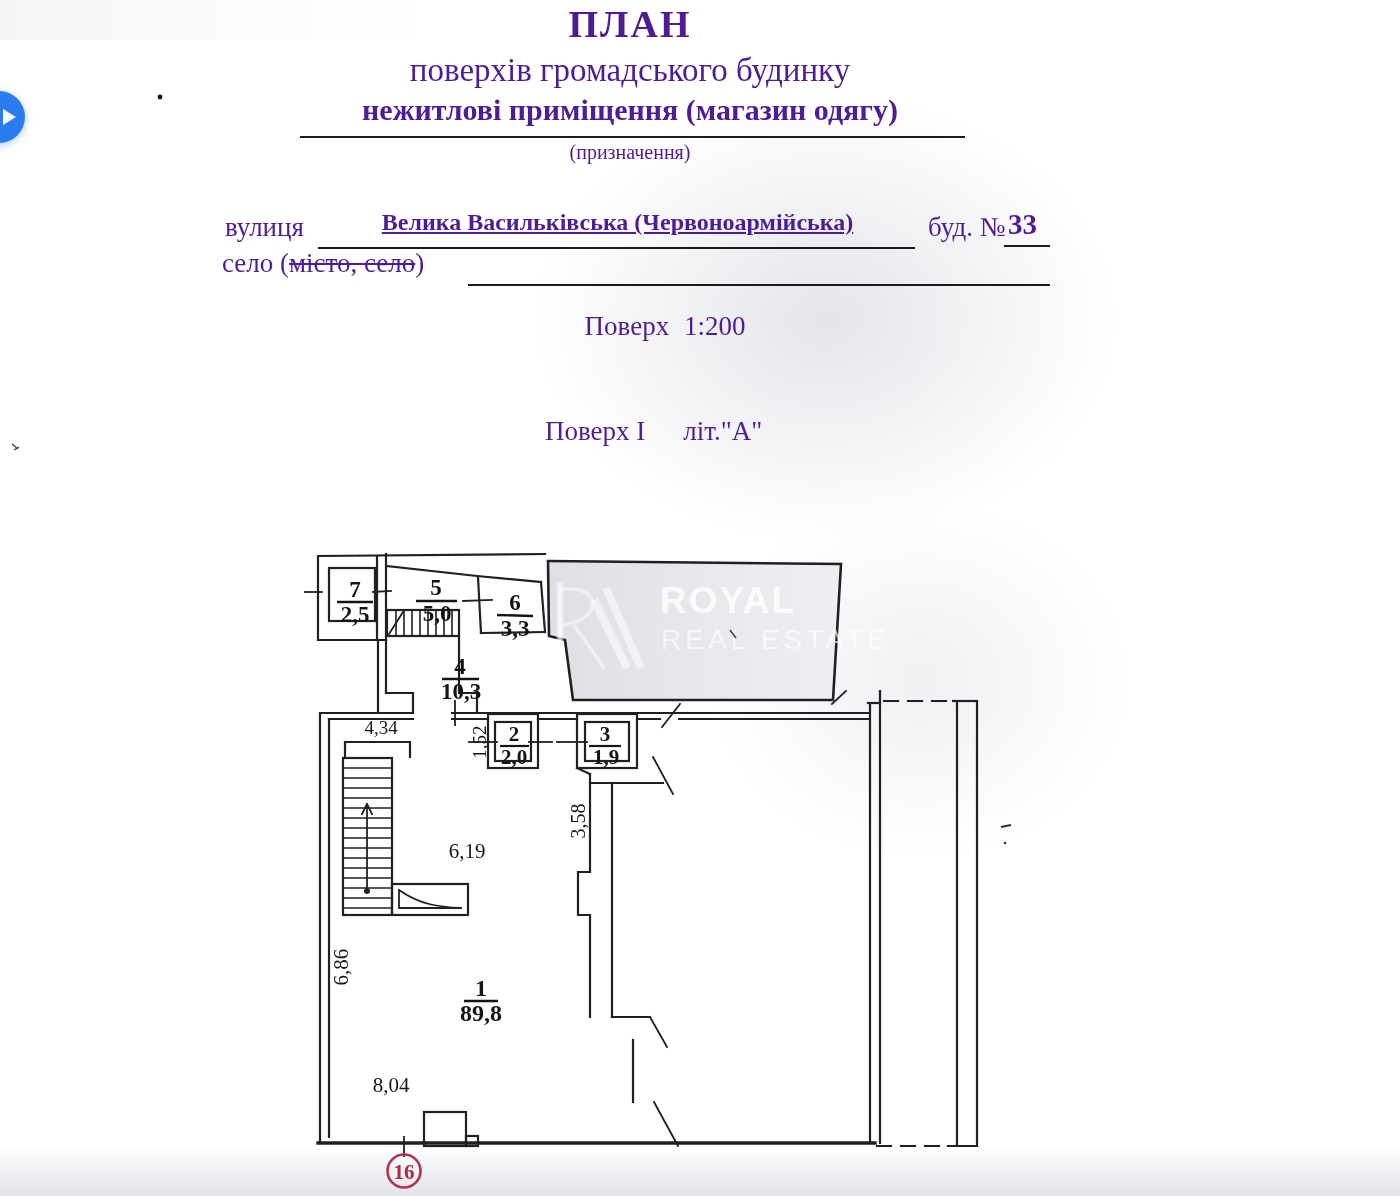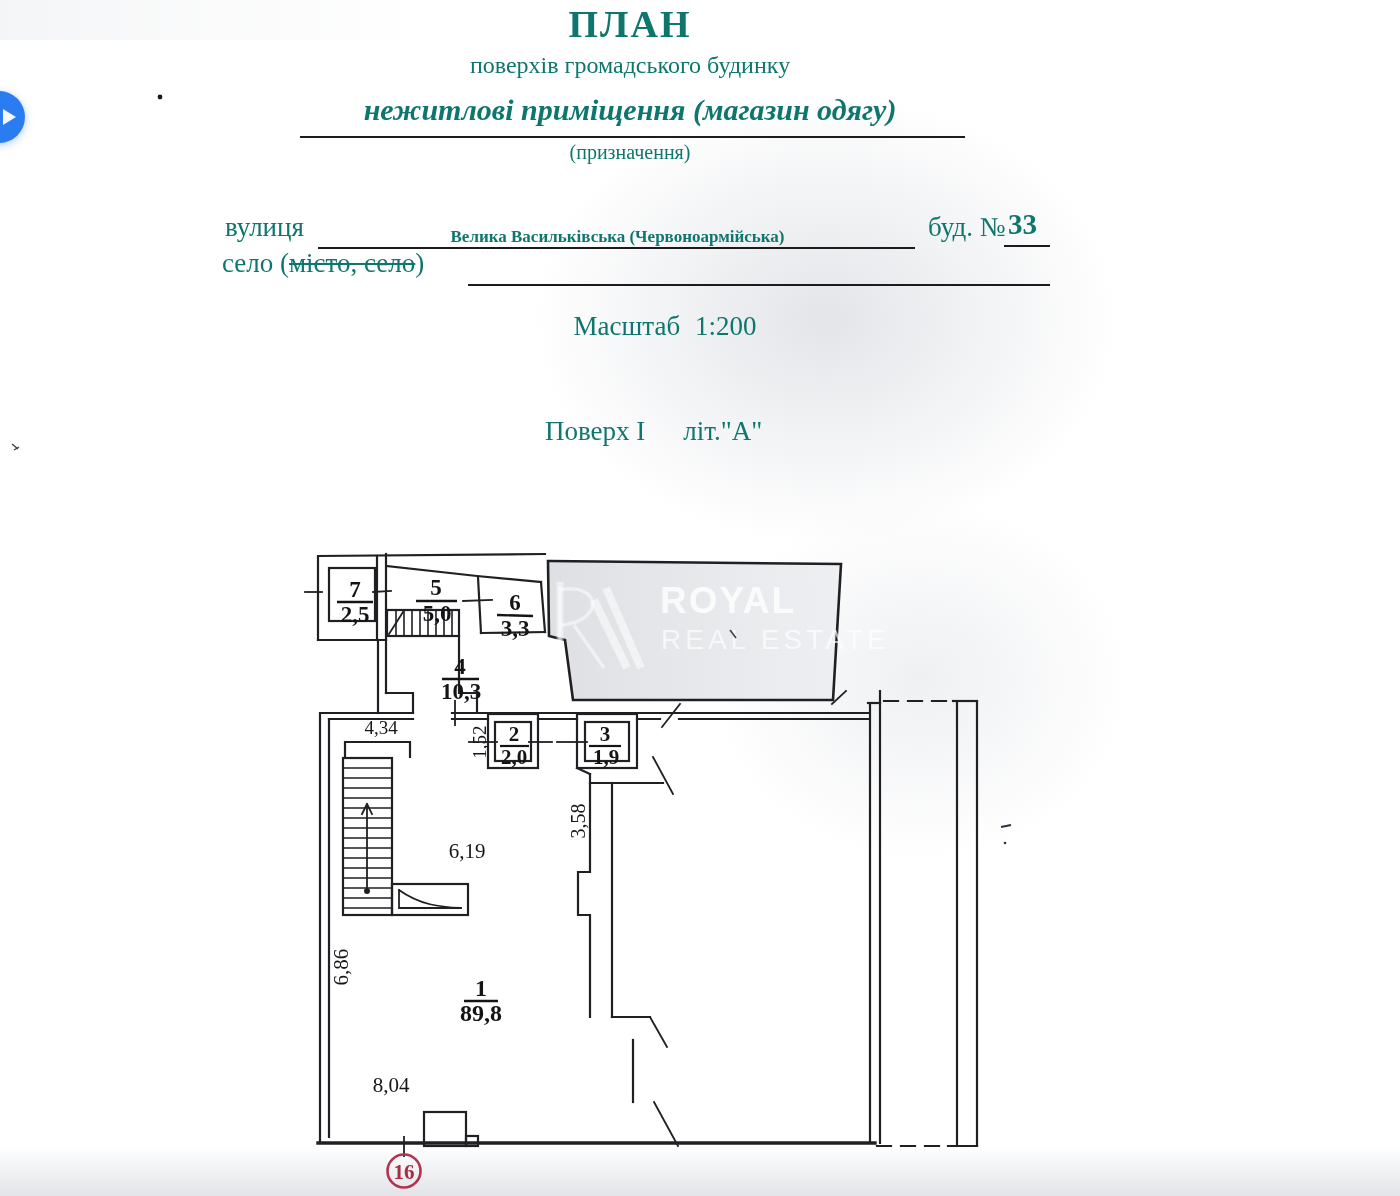--- a/index.html
+++ b/index.html
@@ -1,43 +1,43 @@
 <!DOCTYPE html>
 <html><head>
 <meta charset="utf-8">
 <style>
   html,body{margin:0;padding:0;}
   .page{
     position:relative; width:1400px; height:1196px; overflow:hidden;
     background:#ffffff;
     font-family:"Liberation Serif","DejaVu Serif",serif;
-    color:#0f766e;
+    color:#4c1d95;
   }
   
   .shade{position:absolute; pointer-events:none;}
   .shade-a{left:420px; top:20px; width:780px; height:650px;
     background:radial-gradient(ellipse 52% 48% at 52% 46%, rgba(188,193,202,.42), rgba(188,193,202,0) 72%);}
   .shade-b{left:620px; top:400px; width:600px; height:560px;
     background:radial-gradient(ellipse 50% 46% at 50% 50%, rgba(196,201,209,.28), rgba(196,201,209,0) 70%);}
   .shade-c{left:0; top:1146px; width:1400px; height:50px;
     background:linear-gradient(to bottom, rgba(210,214,219,0), rgba(205,209,216,.6));}
   .shade-d{left:0; top:0; width:1400px; height:40px;
     background:linear-gradient(to right, rgba(225,228,232,.35), rgba(225,228,232,0) 30%);}
 
   .abs{position:absolute;}
   .ctr{text-align:center;}
 
   .t1{left:330px; top:2px;  width:600px; font-size:38px; font-weight:bold; letter-spacing:2px;}
-  .t2{left:300px; top:52px; width:660px; font-size:24px;}
-  .t3{left:290px; top:93px; width:680px; font-size:30px; font-weight:bold;font-style:italic;}
+  .t2{left:300px; top:52px; width:660px; font-size:33px;}
+  .t3{left:290px; top:93px; width:680px; font-size:30px; font-weight:bold;}
   .rule1{left:300px; top:136px; width:665px; border-top:2.5px solid #1d1d20; height:0;}
   .t4{left:320px; top:141px; width:620px; font-size:20px;}
 
   .street-label{left:225px; top:212px; font-size:27px;text-align:center;}
-  .street-value{left:320px; top:227px; width:595px; font-size:17px; font-weight:bold;}
+  .street-value{left:320px; top:209px; width:595px; font-size:24px; font-weight:bold;text-decoration:underline;}
   .street-rule{left:318px; top:247px; width:597px; border-top:2.5px solid #1b1b1e; height:0;}
   .bld-label{left:928px; top:212px; font-size:27px;}
   .bld-value{left:1008px; top:208px; font-size:29px; font-weight:bold;}
   .bld-rule{left:1004px; top:245px; width:46px; border-top:2.5px solid #1b1b1e; height:0;}
 
   .city-label{left:222px; top:248px; font-size:27px;}
   .city-label .struck{text-decoration:line-through;}
   .city-value{left:468px; top:247px; width:582px; font-size:27px; font-weight:bold;}
   .city-rule{left:468px; top:284px; width:582px; border-top:2.5px solid #1b1b1e; height:0;}
 
@@ -85,21 +85,21 @@
   <div class="abs street-label">вулиця</div>
   <div class="abs ctr street-value">Велика Васильківська (Червоноармійська)</div>
   <div class="abs street-rule"></div>
   <div class="abs bld-label">буд. №</div>
   <div class="abs bld-value">33</div>
   <div class="abs bld-rule"></div>
 
   <div class="abs city-label"><span>село (</span><span class="struck">місто, село</span><span>)</span></div>
   <div class="abs city-rule"></div>
 
-  <div class="abs ctr scale-line">Масштаб 1:200</div>
+  <div class="abs ctr scale-line">Поверх 1:200</div>
   <div class="abs floor-line">
     <span>Поверх I</span><span class="lit">літ."А"</span>
   </div>
 
   <svg class="abs" style="left:0;top:0" width="1400" height="1196" viewBox="0 0 1400 1196">
     <defs>
       <linearGradient id="gblock" x1="0" y1="0" x2="1" y2="0">
         <stop offset="0" stop-color="#dcdee2" stop-opacity=".95"></stop>
         <stop offset=".5" stop-color="#e4e6e9" stop-opacity=".92"></stop>
         <stop offset="1" stop-color="#edeef1" stop-opacity=".9"></stop>

